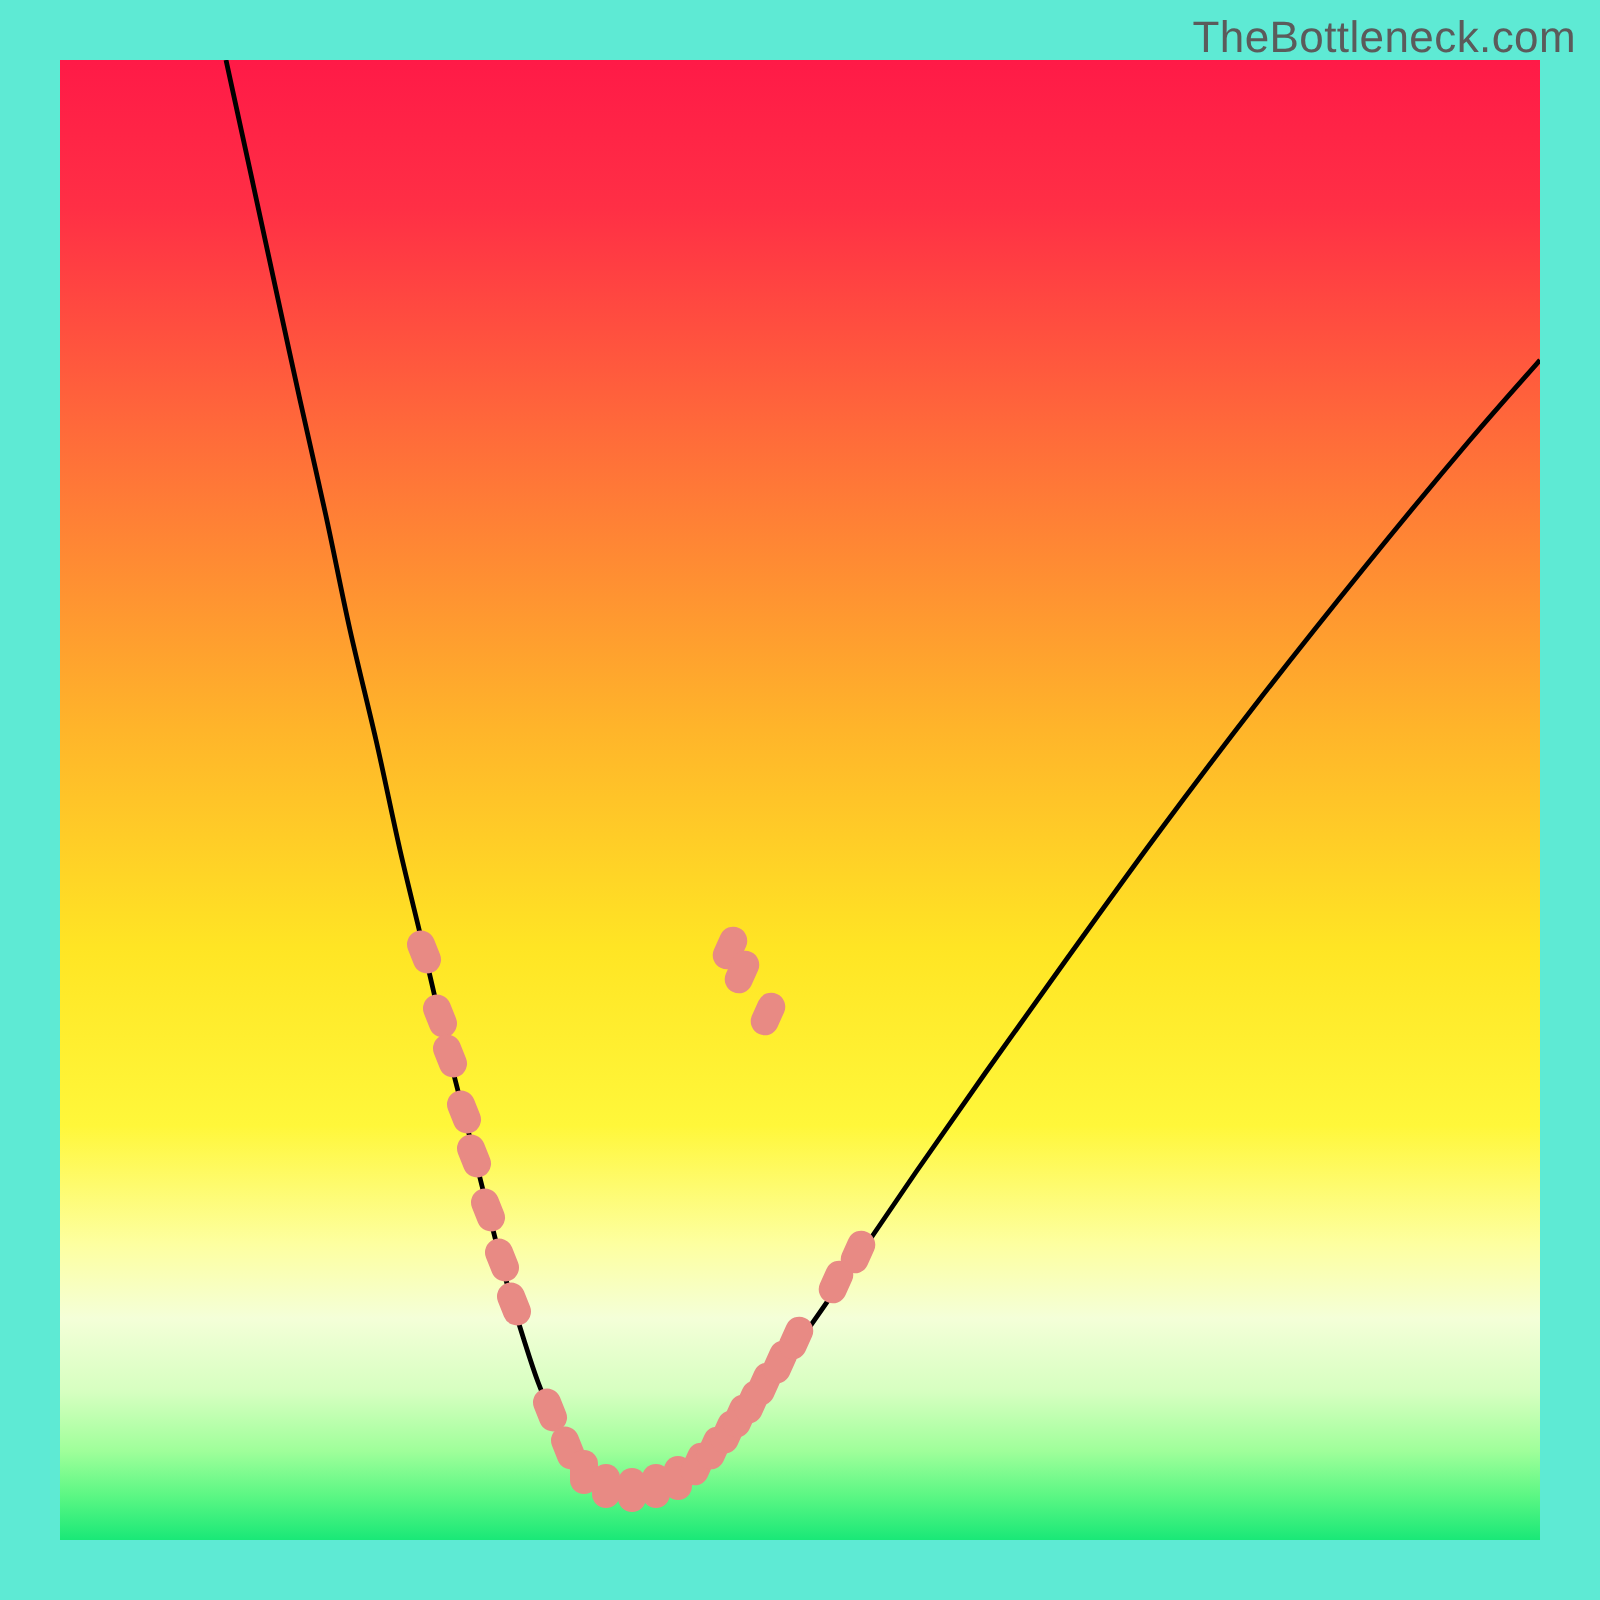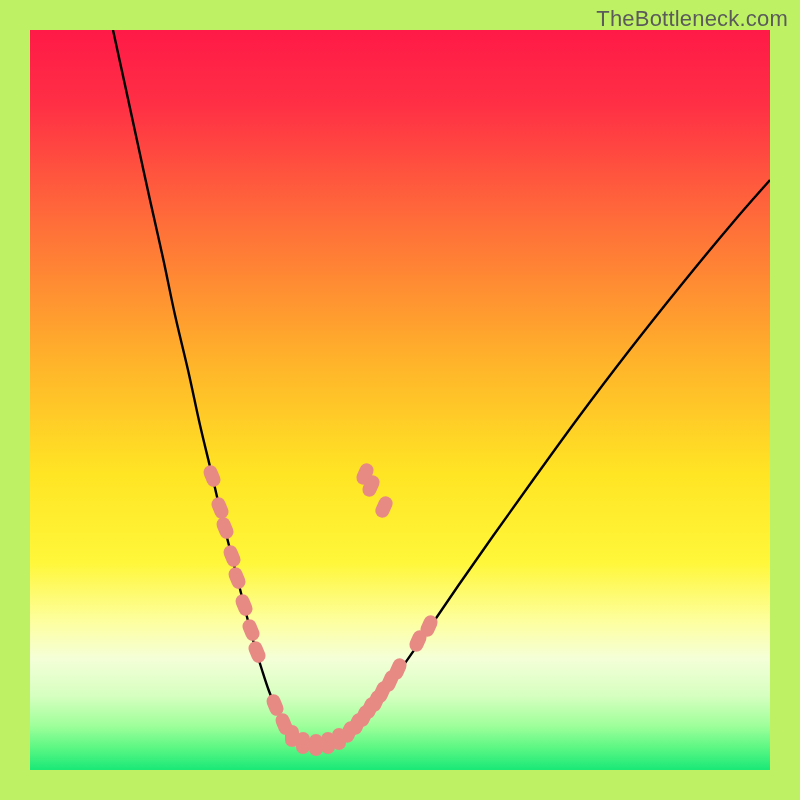--- a/index.html
+++ b/index.html
@@ -8,21 +8,21 @@
     width: 800px;
     height: 800px;
     background: #000;
     overflow: hidden;
     font-family: Arial, Helvetica, sans-serif;
   }
   .frame {
     position: relative;
     width: 800px;
     height: 800px;
-    background: #bef264;
+    background: #5eead4;
   }
   .plot-area {
     position: absolute;
     left: 30px;
     top: 30px;
     width: 740px;
     height: 740px;
     overflow: hidden;
   }
   .watermark {

